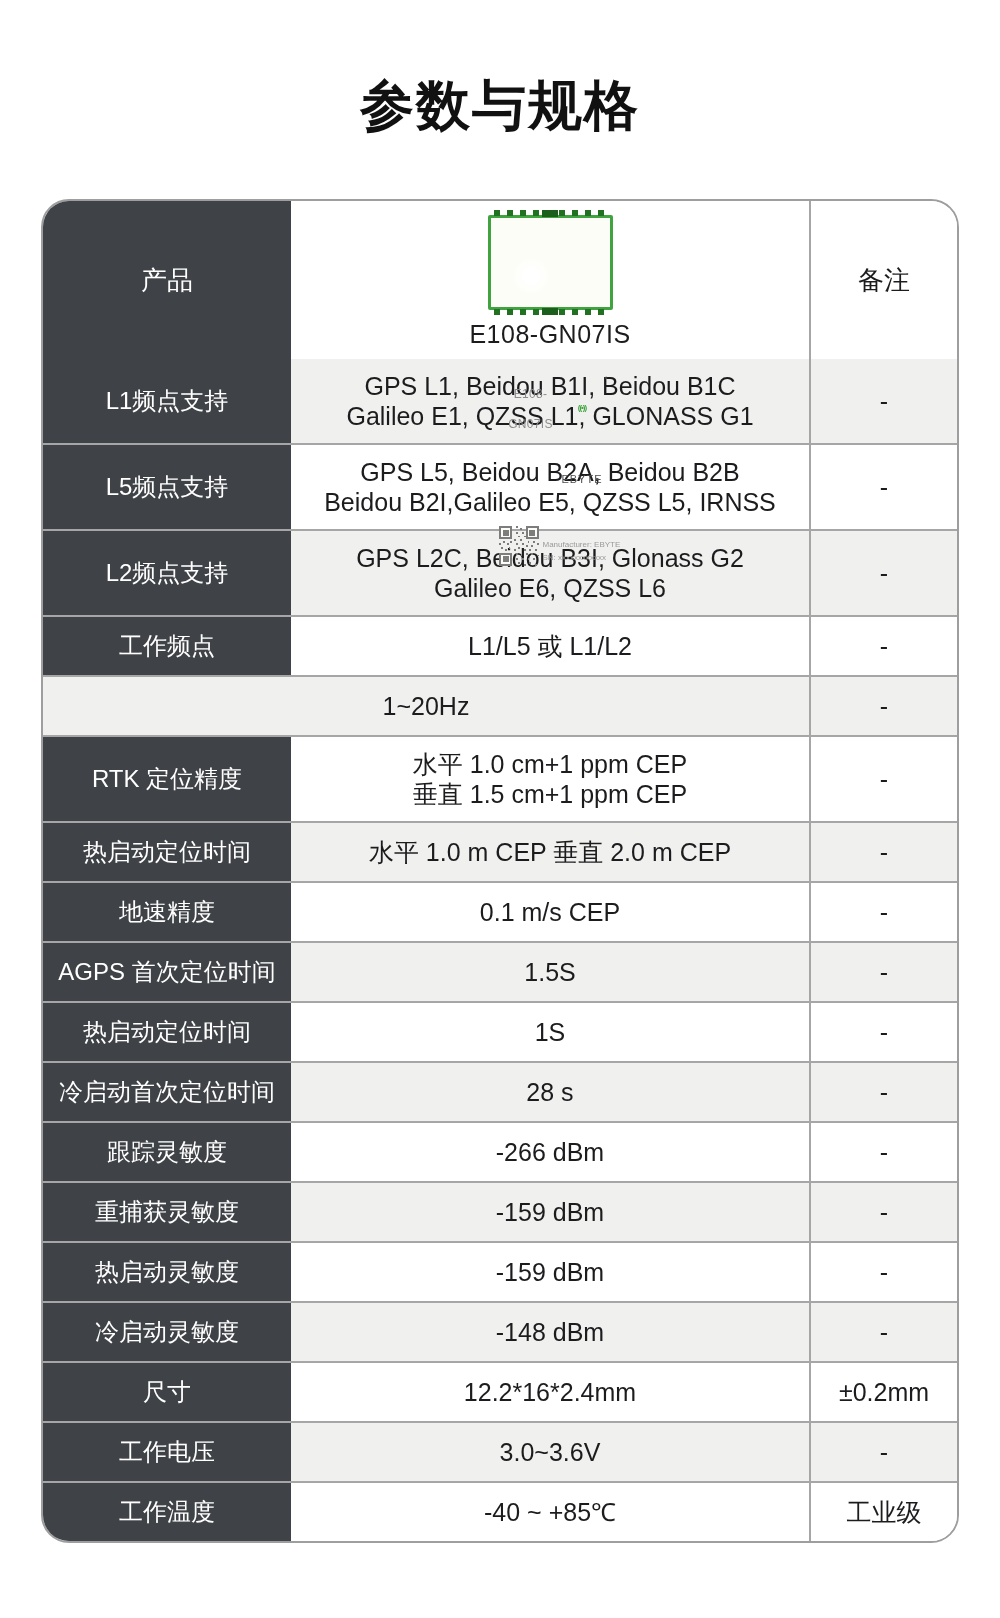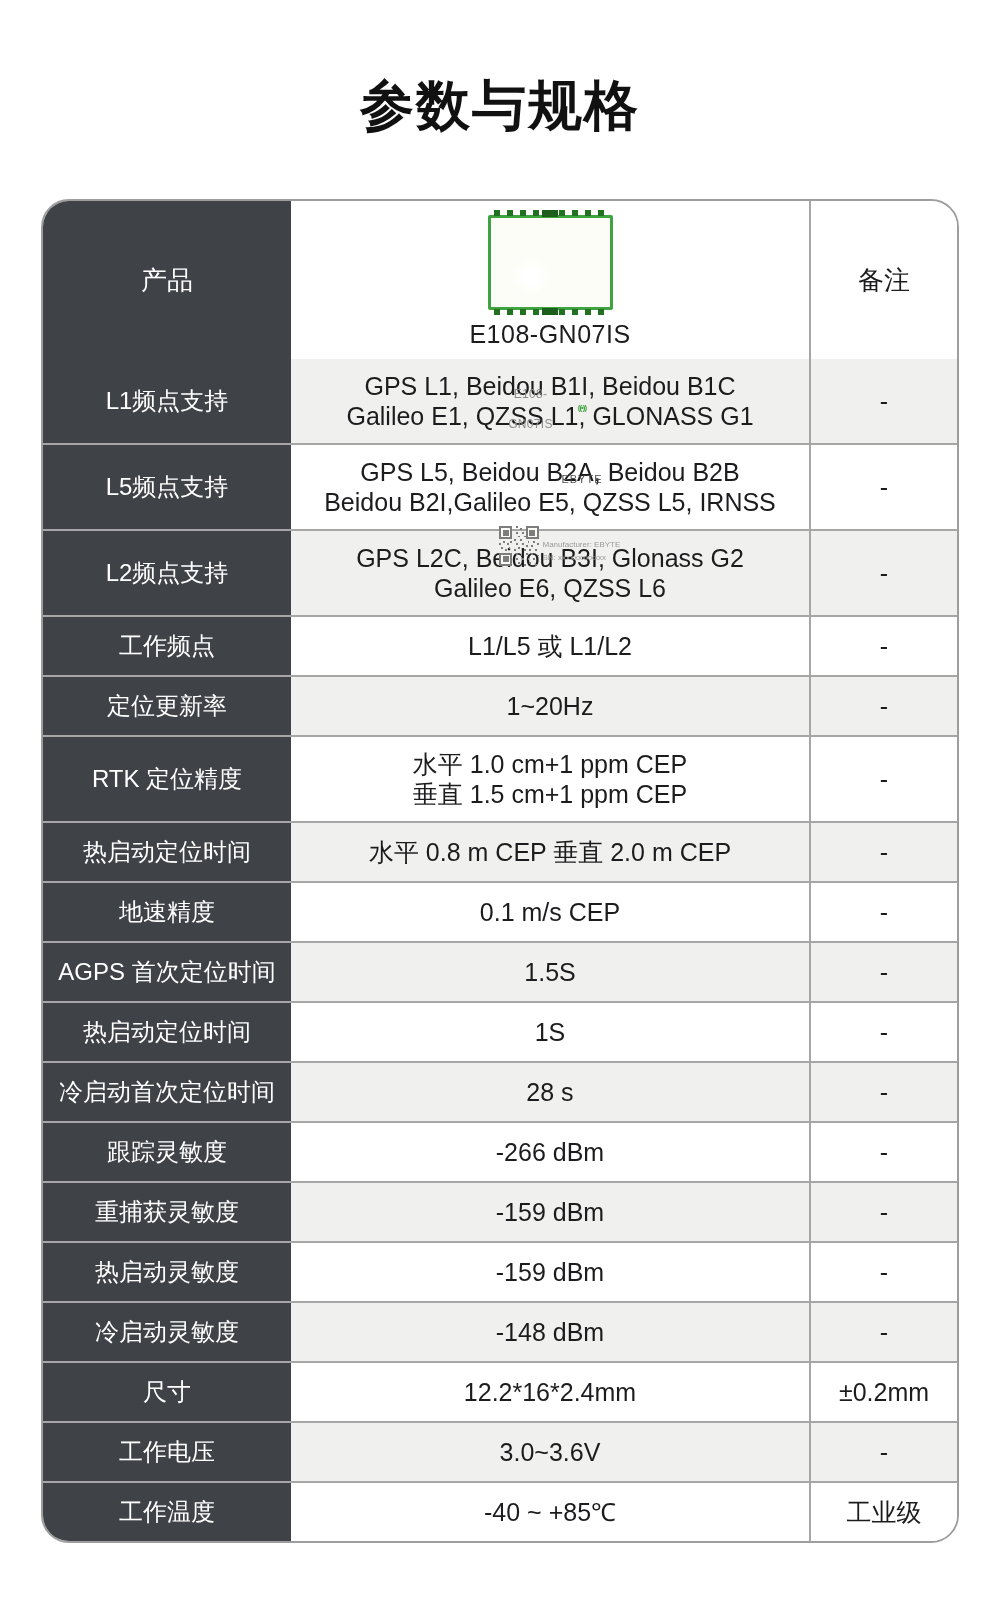--- a/index.html
+++ b/index.html
@@ -186,33 +186,32 @@
     <div class="cell value-cell">GPS L2C, Beidou B3I, Glonass G2
 Galileo E6, QZSS L6</div>
     <div class="cell remark-cell">-</div>
   </div>
       <div class="row">
     <div class="cell label-cell">工作频点</div>
     <div class="cell value-cell">L1/L5 或 L1/L2</div>
     <div class="cell remark-cell">-</div>
   </div>
       <div class="row alt">
-    <div class="cell label-cell">定位更新率</div>
     <div class="cell value-cell">1~20Hz</div>
     <div class="cell remark-cell">-</div>
   </div>
       <div class="row">
     <div class="cell label-cell">RTK 定位精度</div>
     <div class="cell value-cell">水平 1.0 cm+1 ppm CEP
 垂直 1.5 cm+1 ppm CEP</div>
     <div class="cell remark-cell">-</div>
   </div>
       <div class="row alt">
     <div class="cell label-cell">热启动定位时间</div>
-    <div class="cell value-cell">水平 0.8 m CEP 垂直 2.0 m CEP</div>
+    <div class="cell value-cell">水平 1.0 m CEP 垂直 2.0 m CEP</div>
     <div class="cell remark-cell">-</div>
   </div>
       <div class="row">
     <div class="cell label-cell">地速精度</div>
     <div class="cell value-cell">0.1 m/s CEP</div>
     <div class="cell remark-cell">-</div>
   </div>
       <div class="row alt">
     <div class="cell label-cell">AGPS 首次定位时间</div>
     <div class="cell value-cell">1.5S</div>

